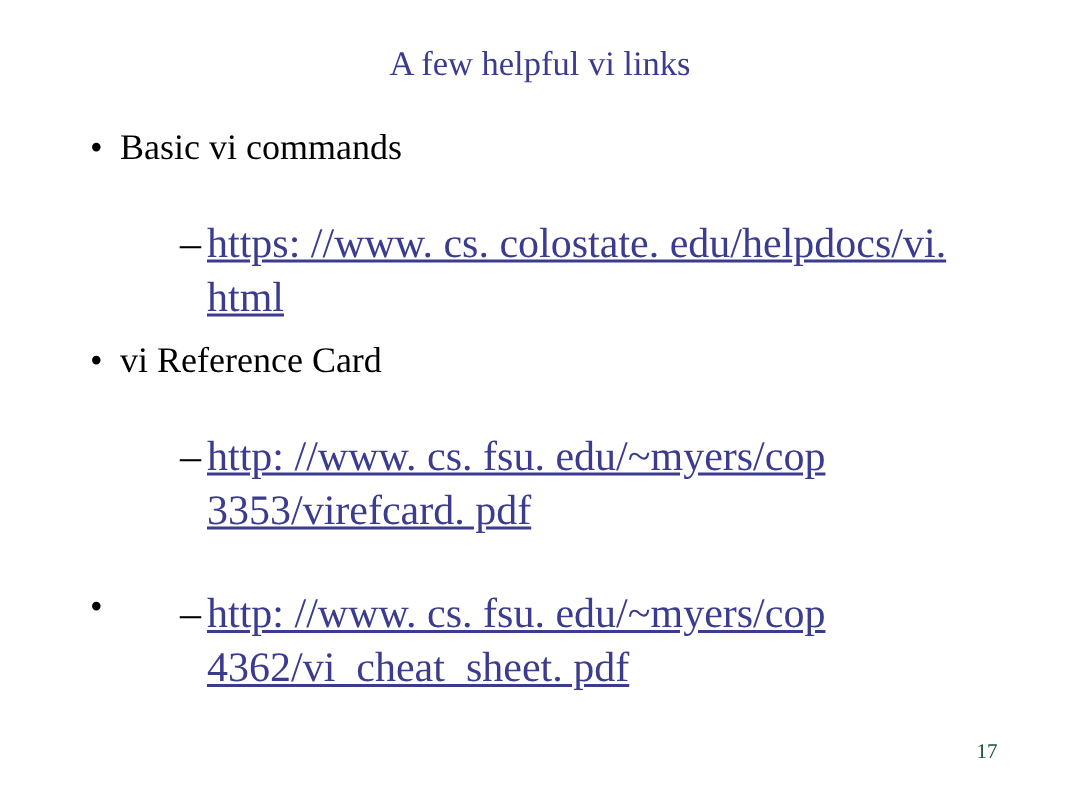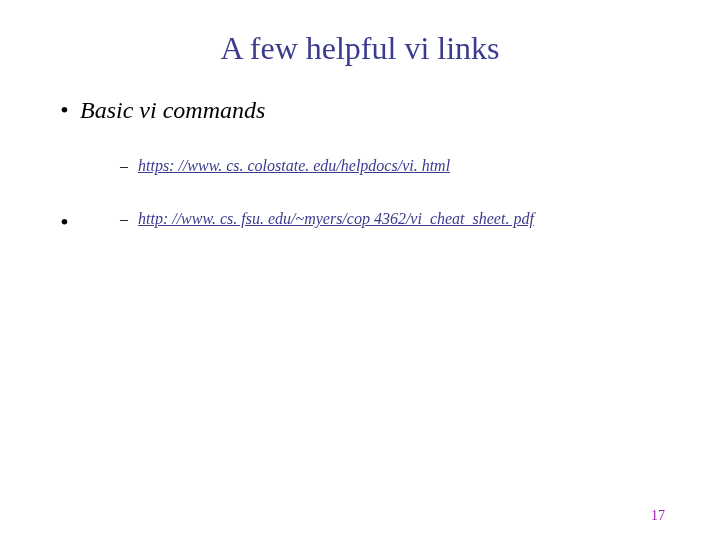--- a/index.html
+++ b/index.html
@@ -10,28 +10,27 @@
     body {
       width: 720px;
       height: 540px;
       background: #ffffff;
       font-family: "Times New Roman", Times, serif;
       position: relative;
       padding: 30px 60px;
     }
     .title {
       text-align: center;
-      font-size: 32px;
+      font-size: 23px;
       color: #3b3b8f;
       font-weight: normal;
       margin-bottom: 30px;
     }
     .bullet-list {
       list-style: none;
-      font-style: italic;
     }
     .bullet-item {
       font-size: 24px;
       color: #000;
       margin-bottom: 4px;
       padding-left: 20px;
       position: relative;
     }
     .bullet-item::before {
       content: "•";
@@ -39,59 +38,67 @@
       left: 0;
       font-size: 24px;
     }
     .sub-list {
       list-style: none;
       margin-left: 40px;
       margin-top: 6px;
       margin-bottom: 10px;
     }
     .sub-item {
-      font-size: 16px;
+      font-size: 28px;
       color: #000;
       position: relative;
       padding-left: 18px;
       line-height: 1.3;
       margin-top: 32px;
     }
     .sub-item::before {
       content: "–";
       position: absolute;
       left: 0;
     }
     .link-text {
       color: #3b3b8f;
       text-decoration: underline;
     }
     .page-number {
       position: absolute;
-      bottom: 16px;
+      bottom: 30px;
       right: 55px;
       font-size: 14px;
-      color: #a21caf;
+      color: #14532d;
     }
   </style>
 </head>
 <body>
 
 <h1 class="title">A few helpful vi links</h1>
 
 <ul class="bullet-list">
   <li class="bullet-item">
     <span>Basic vi commands</span>
     <ul class="sub-list">
       <li class="sub-item">
         <span class="link-text">https: //www. cs. colostate. edu/helpdocs/vi. html</span>
       </li>
     </ul>
   </li>
   <li class="bullet-item">
+    <span>vi Reference Card</span>
+    <ul class="sub-list">
+      <li class="sub-item">
+        <span class="link-text">http: //www. cs. fsu. edu/~myers/cop 3353/virefcard. pdf</span>
+      </li>
+    </ul>
+  </li>
+  <li class="bullet-item">
     <ul class="sub-list">
       <li class="sub-item">
         <span class="link-text">http: //www. cs. fsu. edu/~myers/cop 4362/vi_cheat_sheet. pdf</span>
       </li>
     </ul>
   </li>
 </ul>
 
 <div class="page-number">17</div>
 

